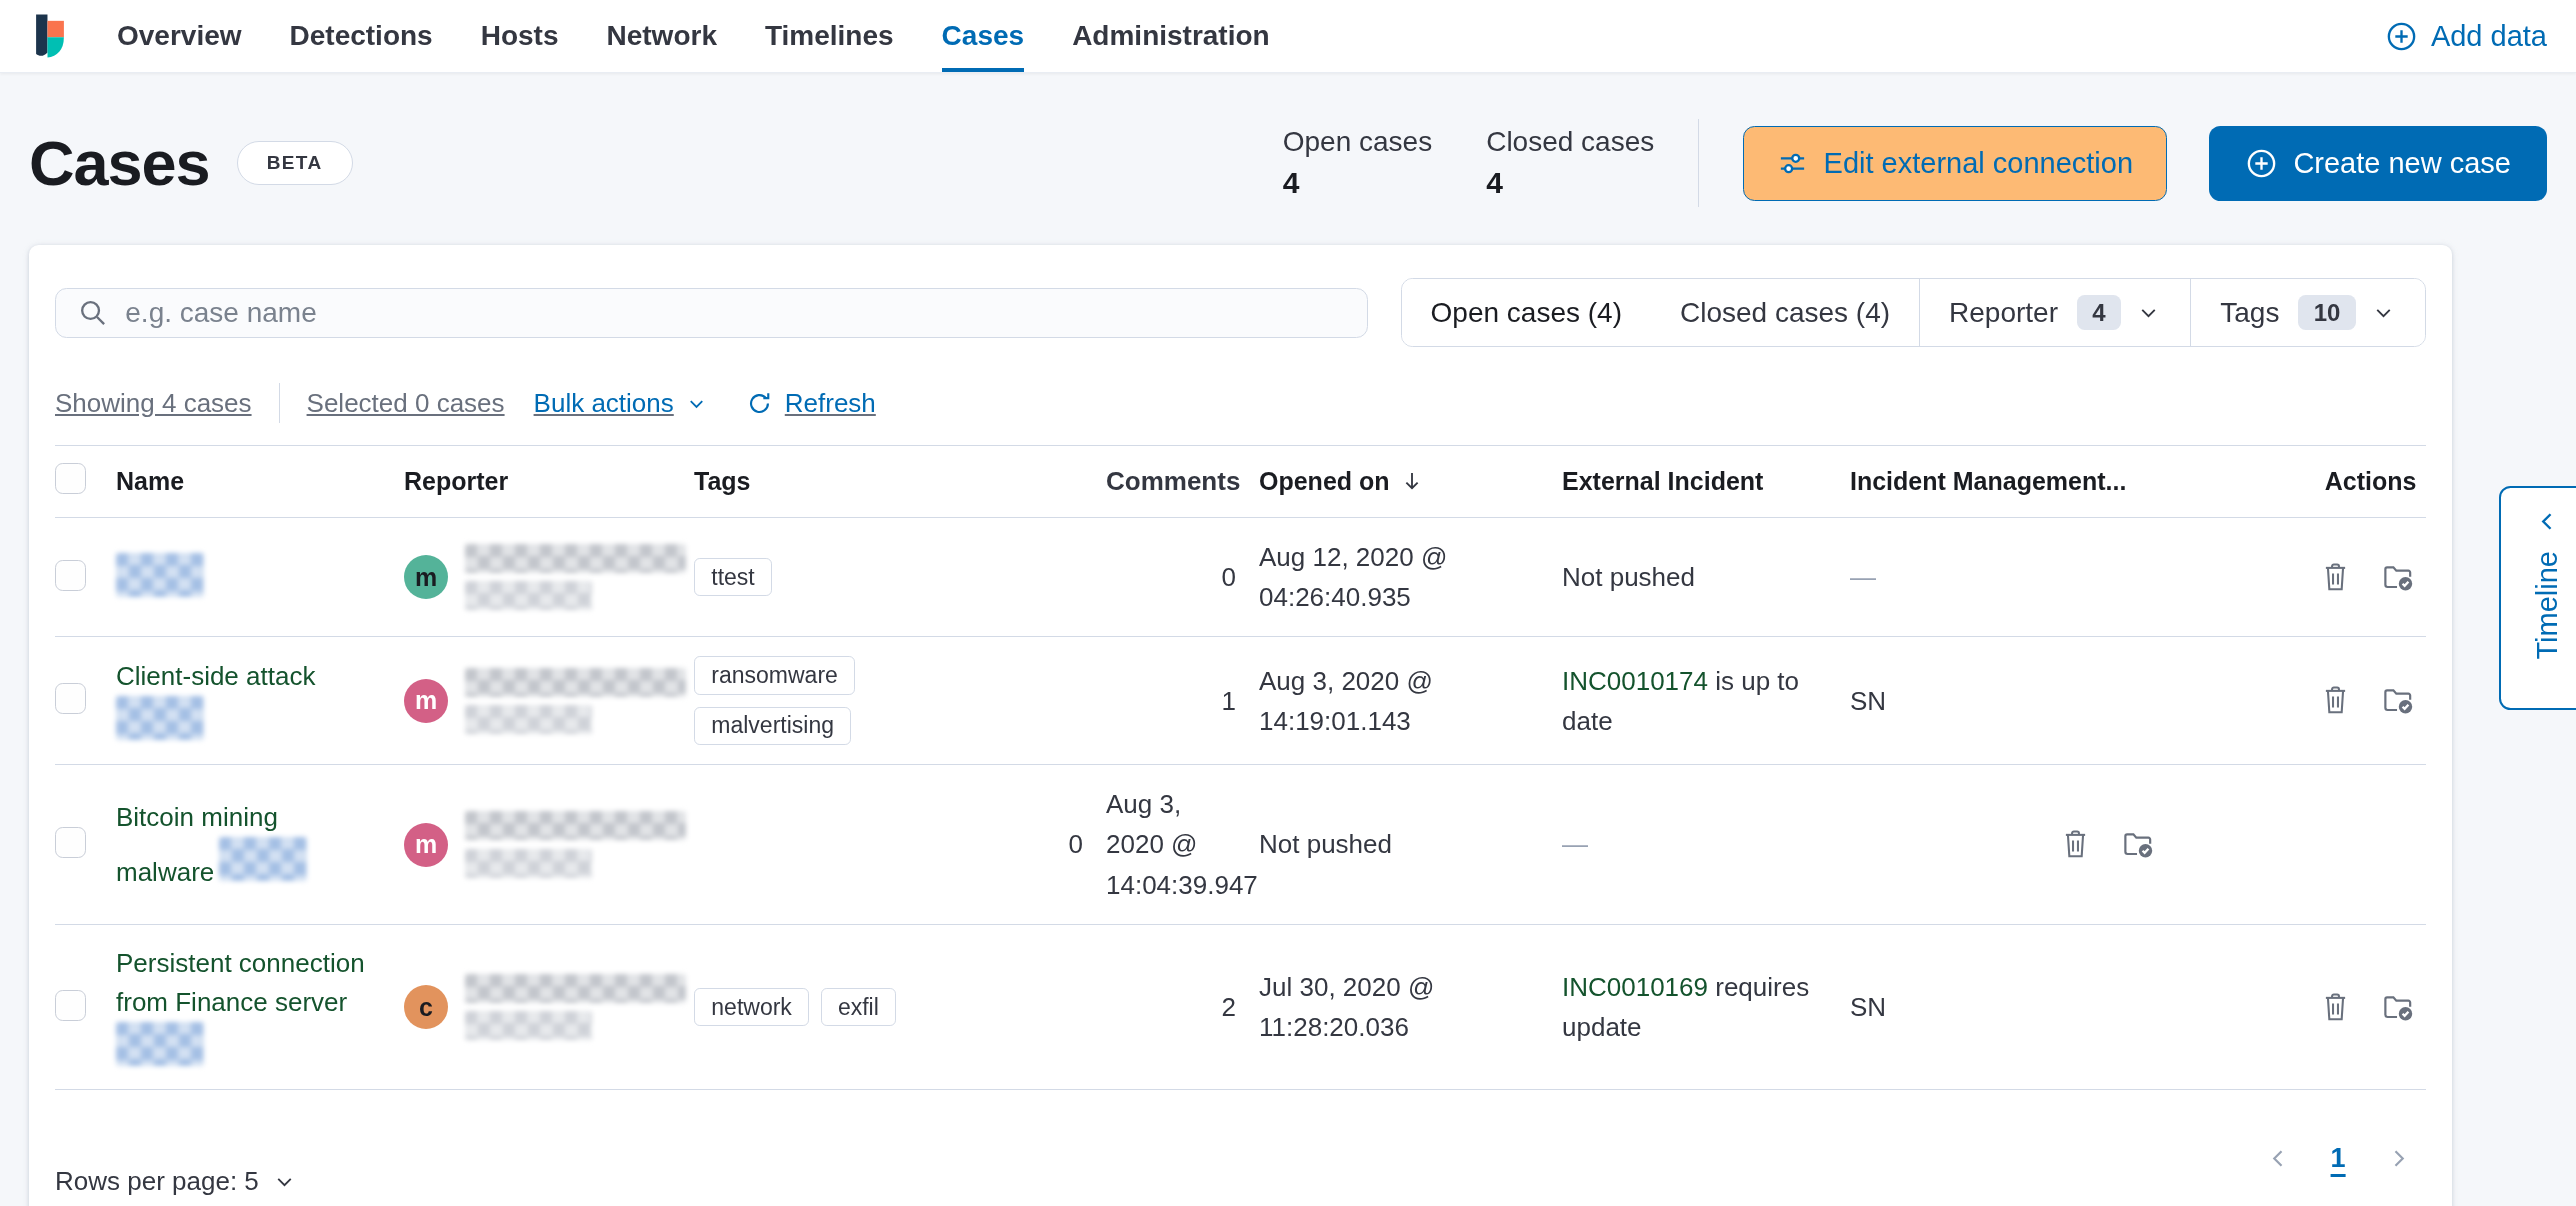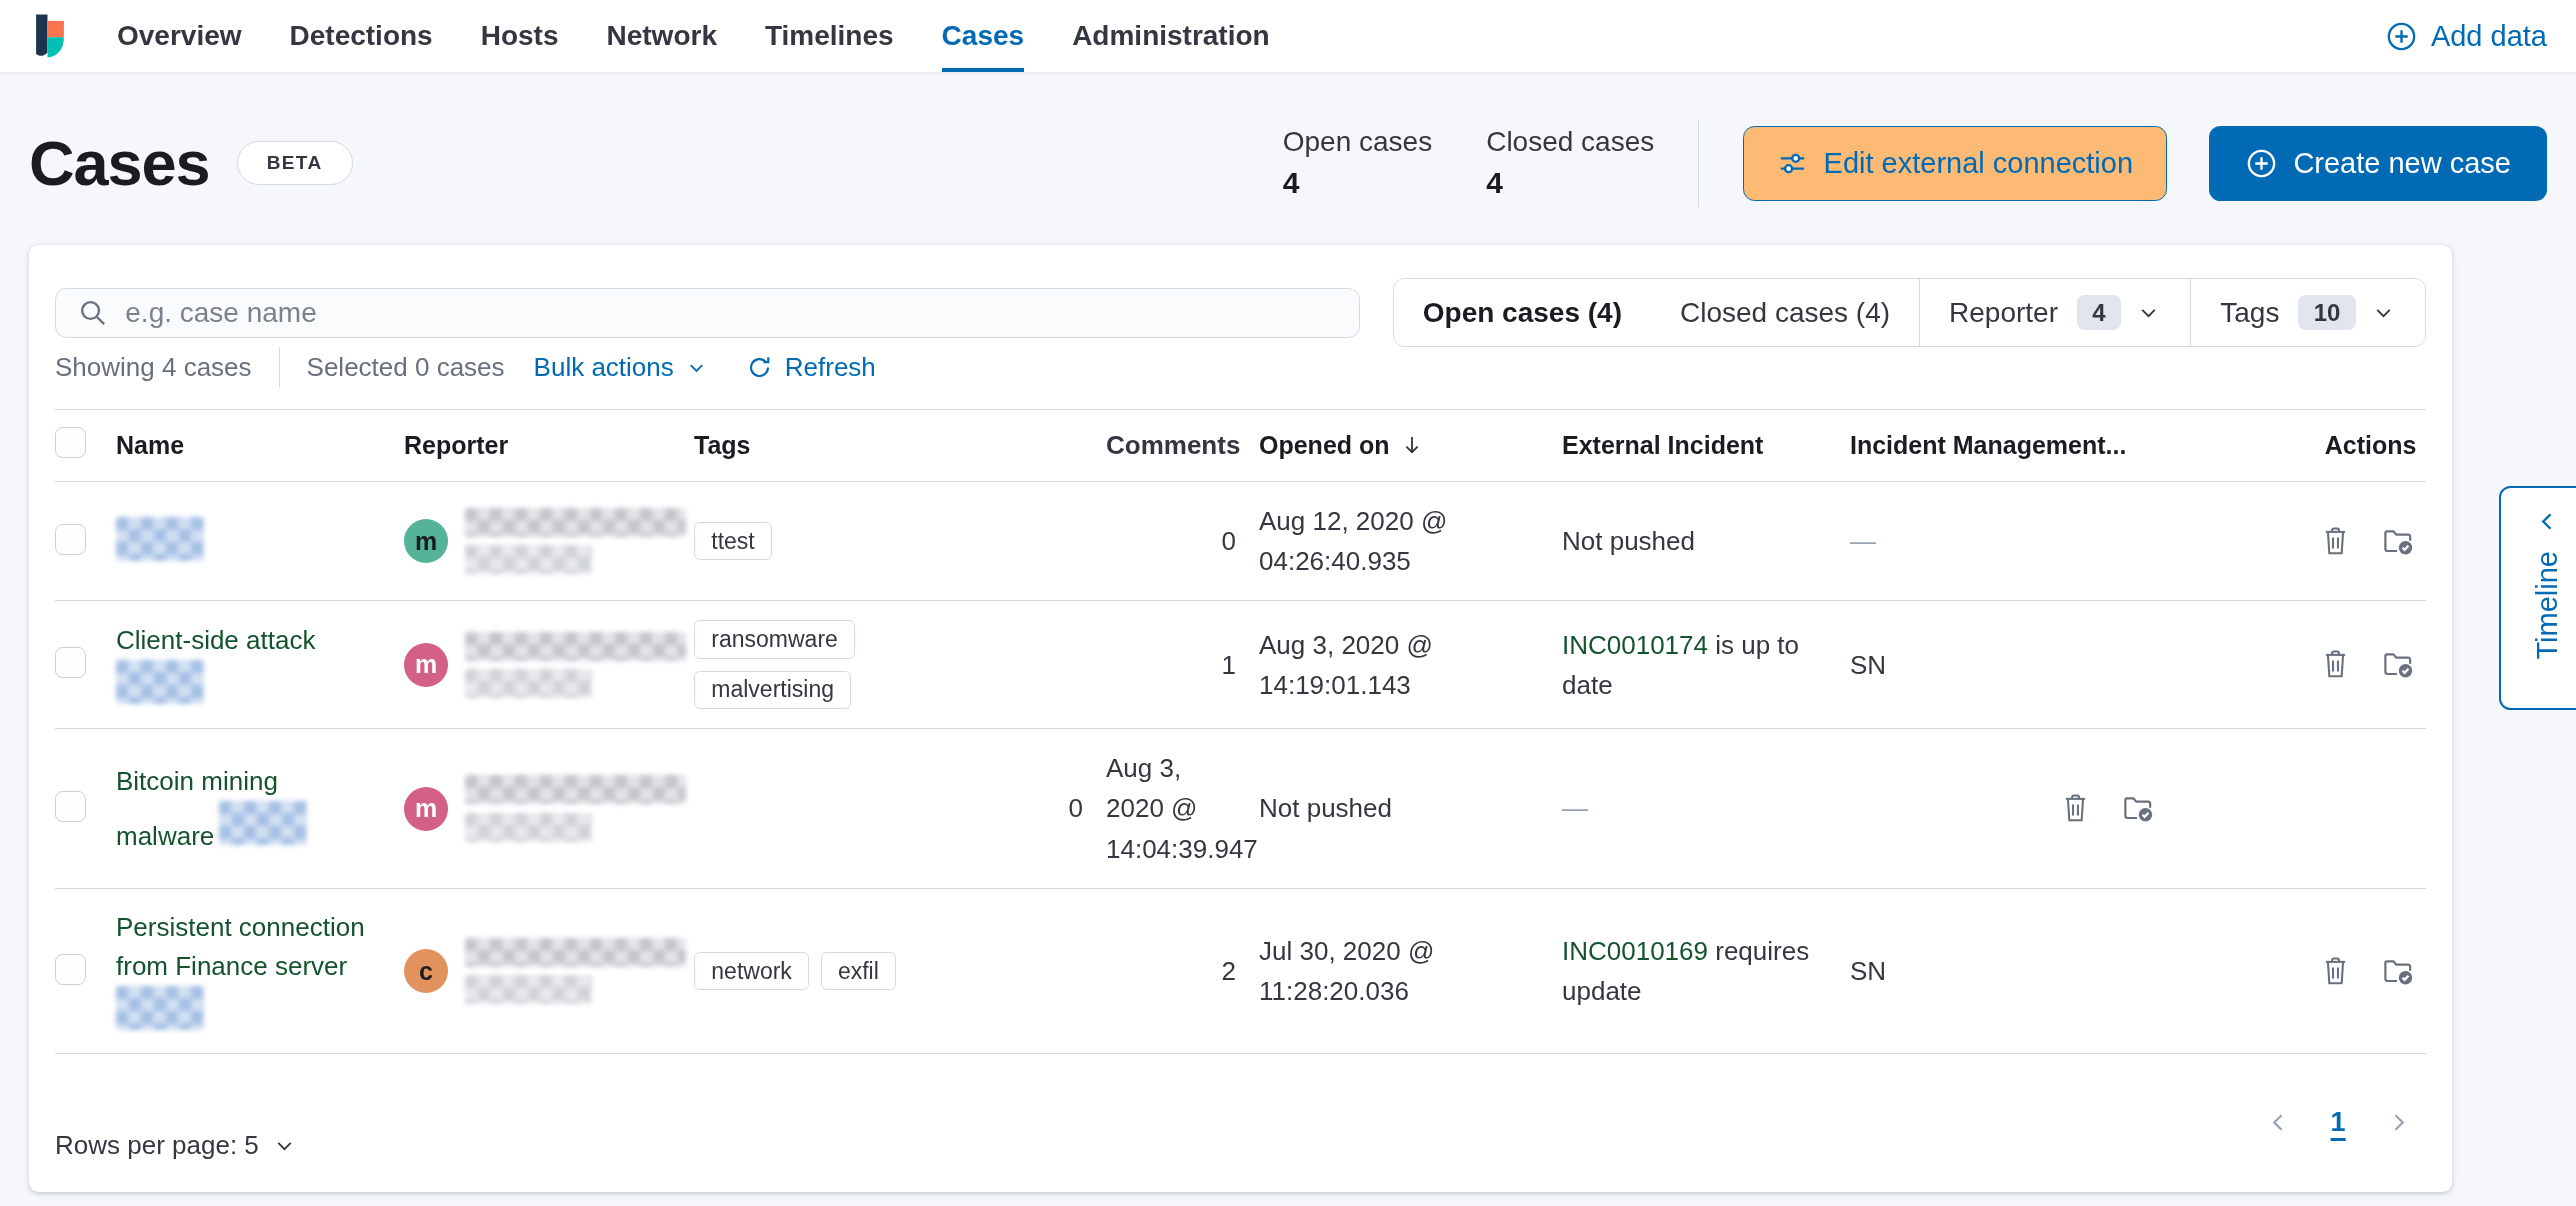--- a/index.html
+++ b/index.html
@@ -65,29 +65,29 @@
     font-family: "Liberation Sans", sans-serif; font-size: 28px; color: #343741;
   }
   .search-box input::placeholder { color: #7a828e; }
   .filter-group {
     display: flex; align-items: stretch; height: 69px; border: 1px solid #d3dae6;
     border-radius: 11.5px; background: #fff; overflow: hidden; flex: none;
   }
   .filter-item { display: flex; align-items: center; padding: 0 29px; font-size: 28px;
     color: #343741; cursor: pointer; background: #fff; border: none;
     font-family: "Liberation Sans", sans-serif; }
-  .filter-item.selected { font-weight: 700; color: #1a1c21; }
+  .filter-item.selected { font-weight: 400; color: #1a1c21; }
   .filter-item.bordered { border-left: 1px solid #d3dae6; }
   .count-badge {
     background: #e0e5ee; color: #343741; border-radius: 7.7px; padding: 3.8px 15.3px;
     font-size: 24px; font-weight: 600; margin-left: 19px;
   }
   .chev { margin-left: 15.3px; flex: none; }
   
-  .utility-row { display: flex; align-items: center; font-size: 26px; color: #69707d; }
+  .utility-row { display: flex; align-items: center; margin-top: 36px; font-size: 26px; color: #69707d; text-decoration: underline; }
   .utility-divider { width: 1px; height: 40px; background: #d3dae6; margin: 0 27px; }
   .u-link { color: #006bb4; font-weight: 500; display: flex; align-items: center; gap: 11.5px;
     cursor: pointer; text-decoration: none; }
   .u-sel { margin-right: 29px; }
   .u-bulk { margin-right: 38px; }
   
   .table { margin-top: 22px; border-top: 1px solid #d3dae6; }
   .thead, .trow {
     display: grid;
     grid-template-columns: 61px 288px 290px 412px 153px 303px 288px 316px 1fr;

